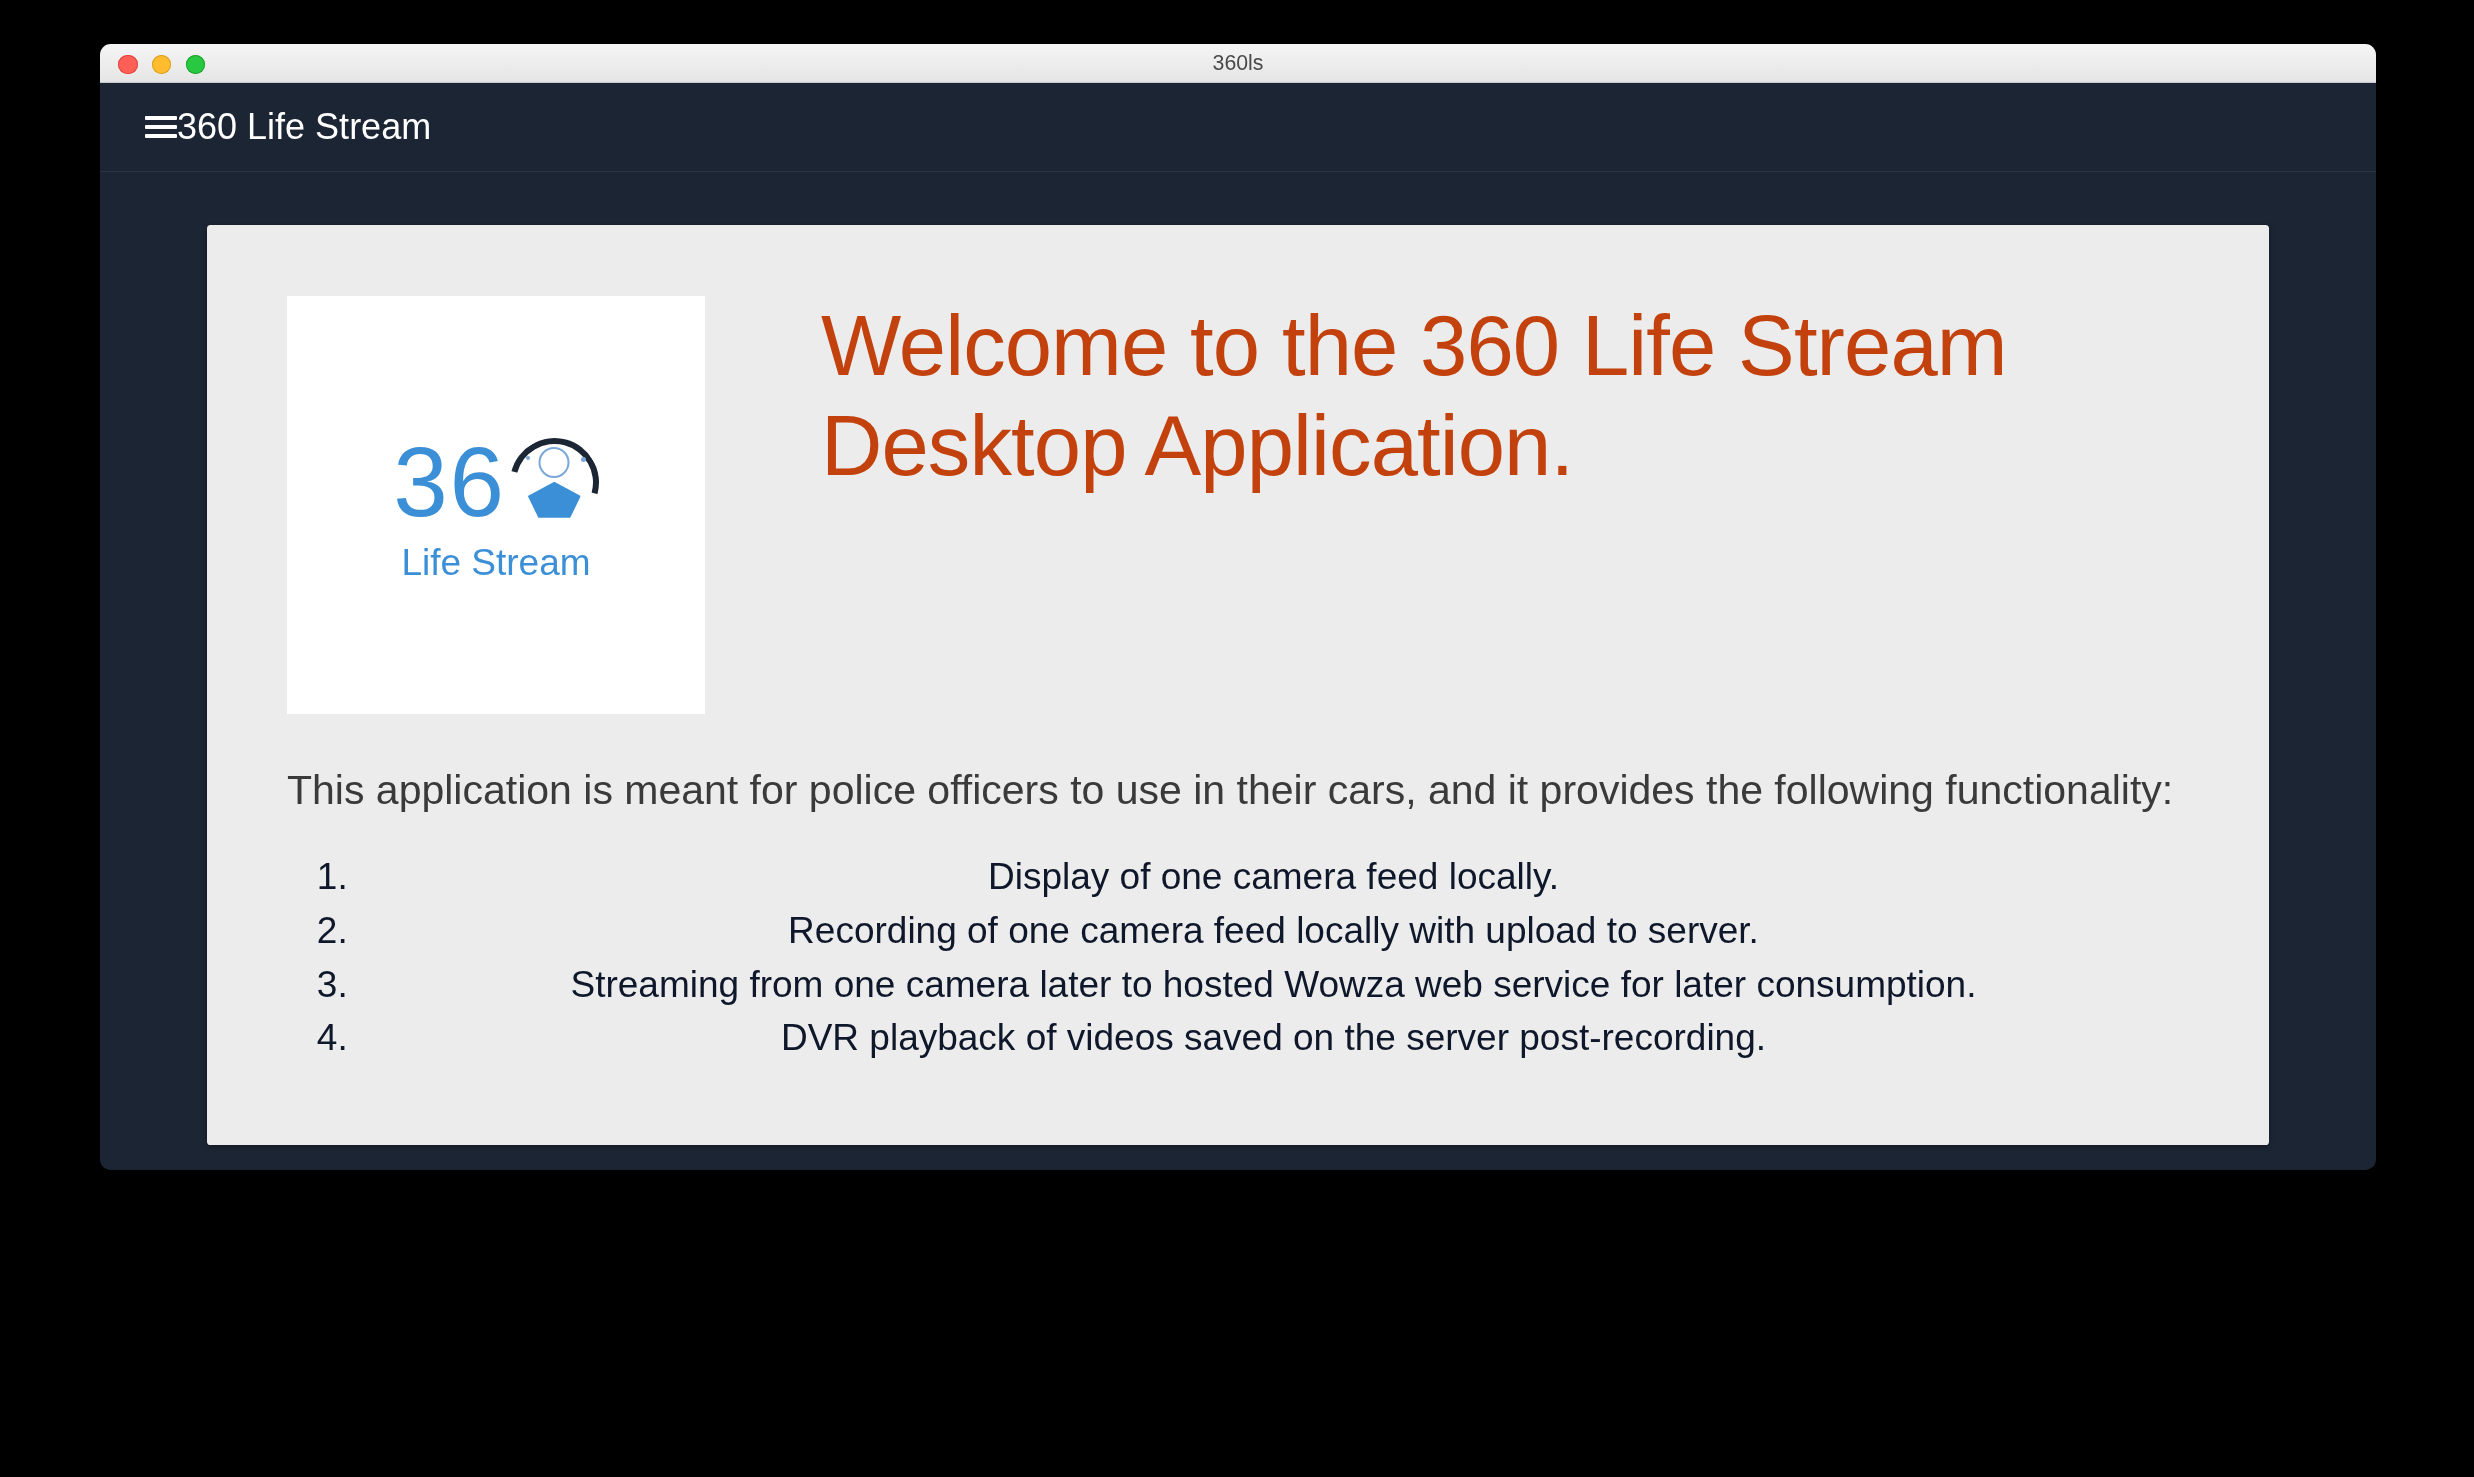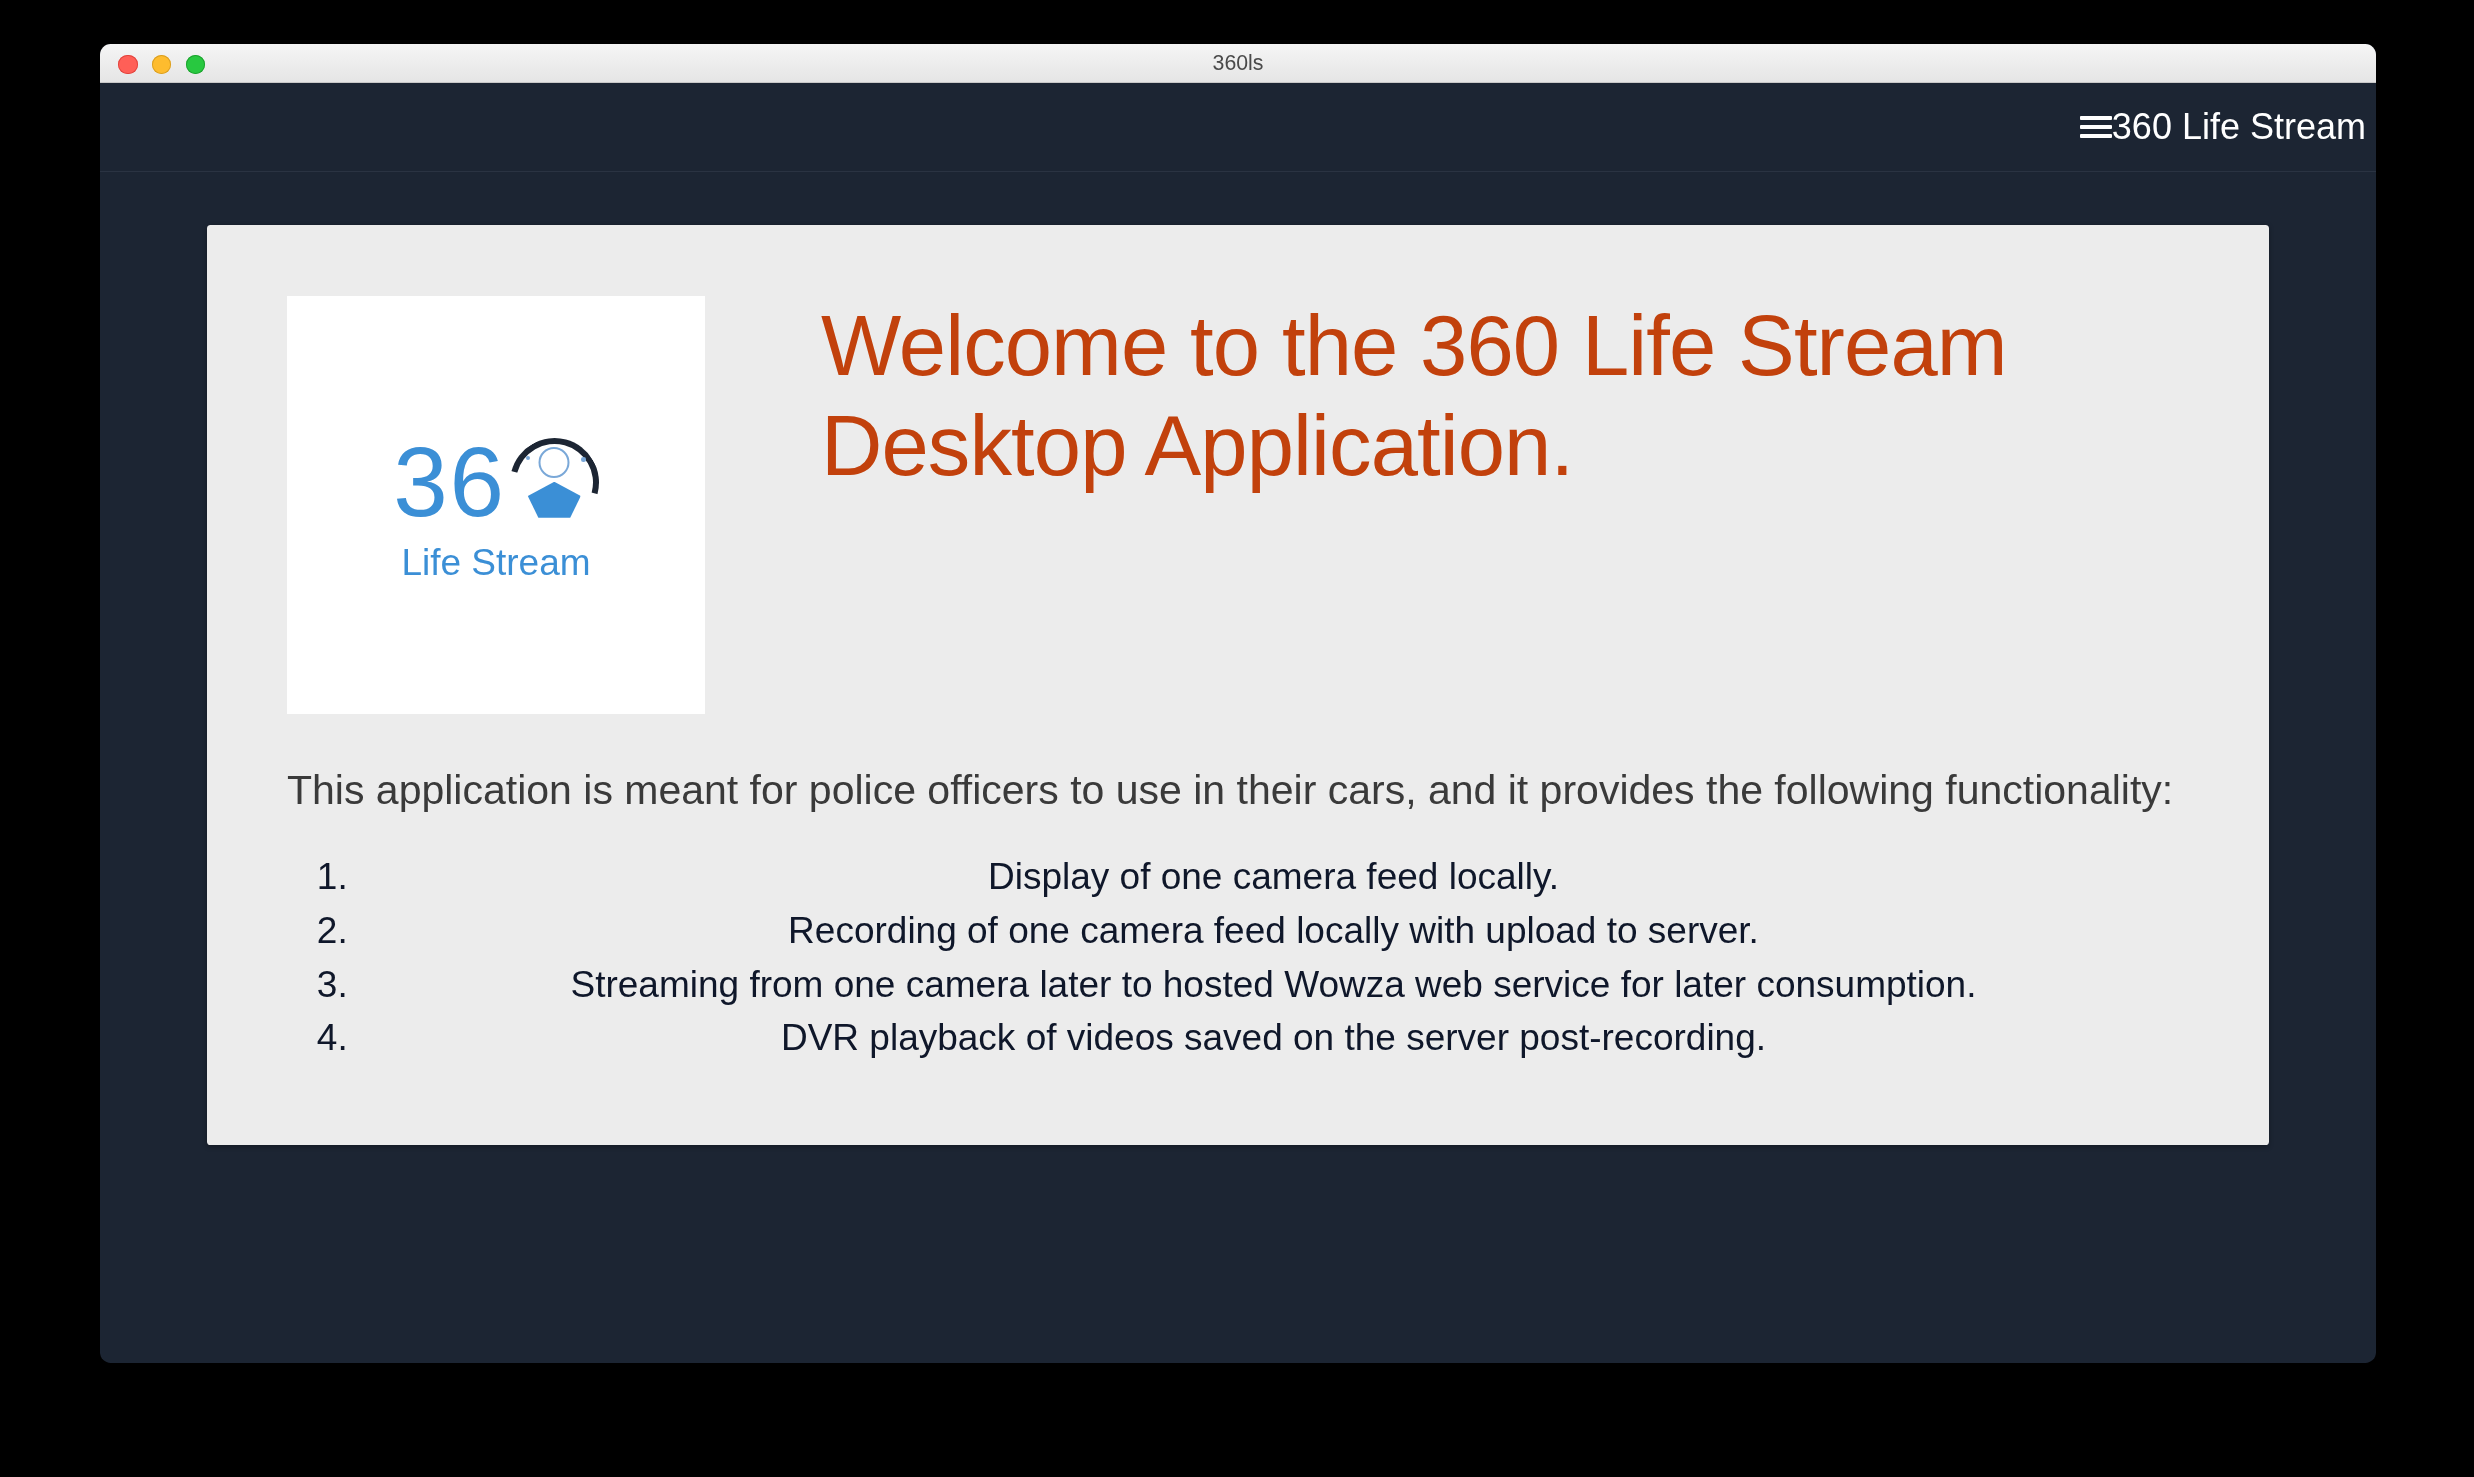--- a/index.html
+++ b/index.html
@@ -10,21 +10,21 @@
   }
   .screen {
     width: 2475px; height: 1477px;
     background: #000;
     position: relative;
     transform-origin: top left;
   }
   .window {
     position: absolute;
     left: 100px; top: 44px;
-    width: 2276px; height: 1319px;
+    width: 2276px; height: 1126px;
     background: #1c2533;
     border-radius: 10.7px;
     overflow: hidden;
     box-shadow: 0 0 0 0.9px rgba(0,0,0,0.3);
   }
   .titlebar {
     height: 39px;
     background: linear-gradient(#f5f5f5,#e5e5e5);
     border-bottom: 0.9px solid #c8c8c8;
     display: flex; align-items: center;
@@ -42,22 +42,21 @@
   .traffic-green  { background:#28c840; box-shadow: inset 0 0 0 0.9px #1ea12f;}
   .titlebar-title {
     width: 100%; text-align: center;
     font-size: 21.3px; color: #4a4a4a; font-weight: 400;
   }
   .app-header {
     height: 89px;
     background: #1c2533;
     border-bottom: 0.9px solid #2a3342;
     display: flex; align-items: center;
-    padding: 0 10px;
-    justify-content: flex-end;
+    padding: 0 45px;
   }
   .menu-btn {
     display: flex; flex-direction: column; gap: 5.3px;
     width: 32px; cursor: pointer;
   }
   .menu-btn span {
     display:block; height:3.6px; background:#fff; width:100%; border-radius:0.9px;
   }
   .app-title {
     color: #fff; font-size: 36px; font-weight: 400;

